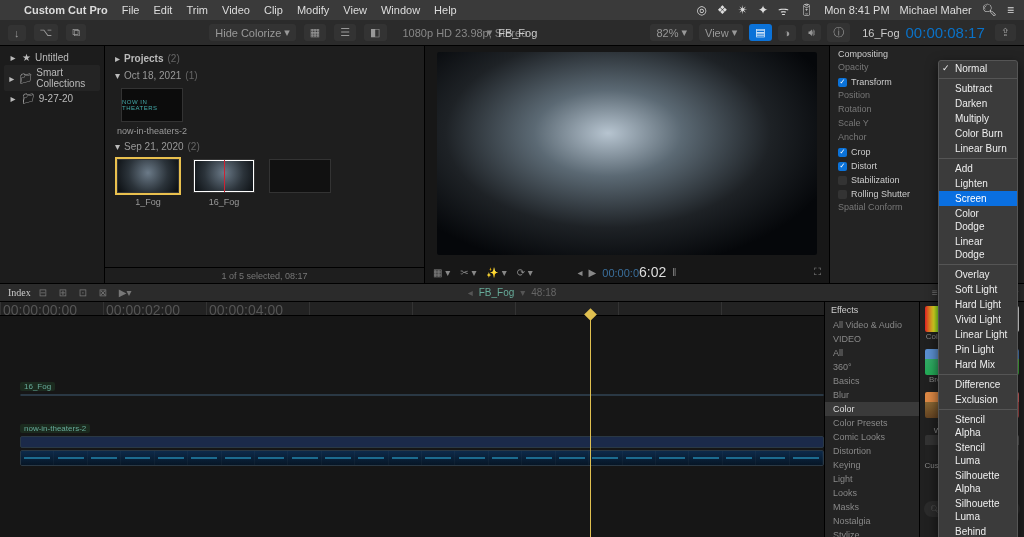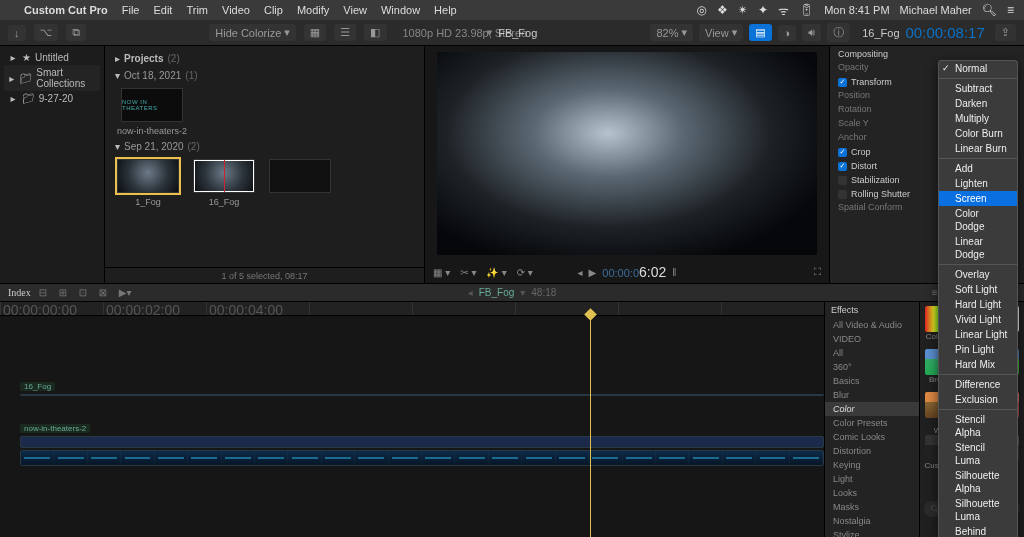--- a/index.html
+++ b/index.html
@@ -100,21 +100,21 @@
   .filmstrip { height: 100%; display: flex; }
   .filmstrip div { flex: 1; background: radial-gradient(circle at 50% 40%, #5a6a78 0%, #1a2228 60%, #070a0d 100%); border-right: 1px solid #111; }
   .audio { height: 100%; background: linear-gradient(#0d2a4a,#061626); display:flex; }
   .audio div { flex:1; border-right:1px solid rgba(255,255,255,.03); position:relative; }
   .audio div::after { content:""; position:absolute; left:10%; right:10%; top:45%; height:2px; background:#1c6b8f; }
   
   
   .fx-cats { width: 95px; background: #232323; border-left: 1px solid #000; display: flex; flex-direction: column; font-size: 9px; }
   .fx-cats .h { color: #ccc; padding: 3px 6px; }
   .fx-cats .it { color: #888; padding: 2px 8px; }
-  .fx-cats .it.sel { background: #3a3a3a; color: #ddd; font-style: italic; }
+  .fx-cats .it.sel { background: #3a3a3a; color: #ddd; }
   
   .fx-grid { width: 105px; background: #202020; border-left: 1px solid #000; display: flex; flex-direction: column; padding: 4px; gap: 2px; font-size: 8px; }
   .fx-row { display: flex; gap: 4px; }
   .fx-th { flex: 1; display: flex; flex-direction: column; align-items: center; gap: 1px; }
   .fx-th .t { width: 44px; height: 26px; border-radius: 2px; }
   .fx-th .lbl { color: #888; font-size: 8px; text-align:center; line-height:1; }
   .g-rainbow { background: linear-gradient(90deg,#d22,#dd2,#2d2,#2dd,#22d,#d2d); }
   .g-bw { background: linear-gradient(90deg,#222,#eee); }
   .g-mtn { background: linear-gradient(#5a8fd0 40%,#3a6 40%,#2a5 100%); }
   .g-mtn2 { background: linear-gradient(#4a7fc0 40%,#5b4 40%,#3a3 100%); }

